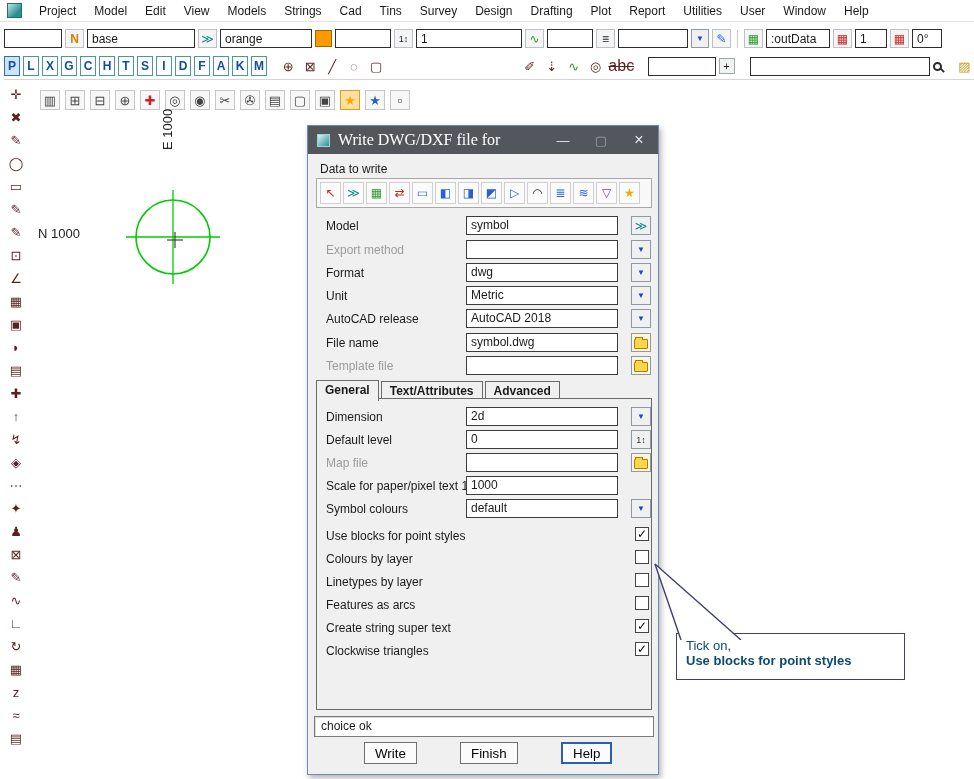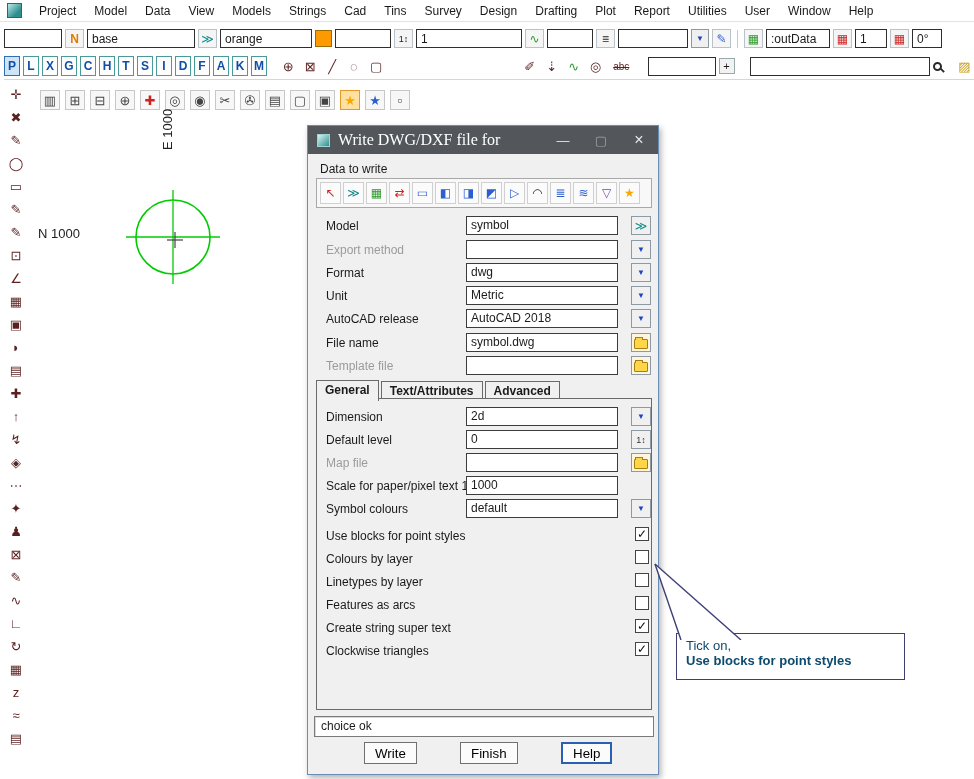--- a/index.html
+++ b/index.html
@@ -30,21 +30,21 @@
   .letter-btn { width:16px; height:20px; border:1px solid #4a9a9a; background:#fdfdfd;
     color:#0f4ea8; font-weight:bold; font-size:12px; display:inline-flex;
     align-items:center; justify-content:center; flex:none; }
   .letter-btn.sel { background:#cfe4f7; border-color:#2b6fb4; }
   .flat-icon { width:19px; text-align:center; color:#5a1f1f; font-size:13px; flex:none; }
   .mini-btn { width:16px; height:16px; border:1px solid #9aa; background:#f2f2f2;
     display:inline-flex; align-items:center; justify-content:center; font-size:11px; flex:none; }
   .mag { width:9px; height:9px; border:2px solid #2a2a2a; border-radius:50%; position:relative; flex:none; }
   .mag::after { content:""; position:absolute; width:6px; height:2px; background:#2a2a2a;
     transform:rotate(45deg); right:-5px; bottom:-2px; }
-  .abc-strike { text-decoration:line-through; font-size:10px; color:#5a1f1f; }
+  .abc-strike { text-decoration:line-through; font-size:16px; color:#5a1f1f; }
   
   .viewbar { left:40px; top:88px; height:24px; gap:5px; }
   .vbtn { width:20px; height:20px; border:1px solid #c7c7c7; background:#f7f7f7;
     display:inline-flex; align-items:center; justify-content:center; font-size:13px; color:#444; flex:none; }
   .vbtn.pressed { background:#ffe0a0; border-color:#e09a2a; }
   .gold { color:#f5a800; } .bluestar { color:#2b5fd0; } .red { color:#cc2222; }
   .yellow { color:#c8960c; } .blue { color:#2b5fd0; } .teal { color:#128a8a; }
   .green { color:#2a9a2a; } .purple { color:#7a3fae; } .orange-n { color:#e07b00; font-weight:bold; }
   
   .sidebar { position:absolute; left:2px; top:88px; width:28px; display:flex;
@@ -109,21 +109,21 @@
   .callout .l2 { font-size:13px; font-weight:bold; }
   .pointer-svg { position:absolute; left:645px; top:558px; z-index:51; }
 </style>
 </head>
 <body>
 
 <div class="menubar">
   <span class="app-icon"></span>
   <span class="menu-item">Project</span>
   <span class="menu-item">Model</span>
-  <span class="menu-item">Data</span>
+  <span class="menu-item">Edit</span>
   <span class="menu-item">View</span>
   <span class="menu-item">Models</span>
   <span class="menu-item">Strings</span>
   <span class="menu-item">Cad</span>
   <span class="menu-item">Tins</span>
   <span class="menu-item">Survey</span>
   <span class="menu-item">Design</span>
   <span class="menu-item">Drafting</span>
   <span class="menu-item">Plot</span>
   <span class="menu-item">Report</span>

